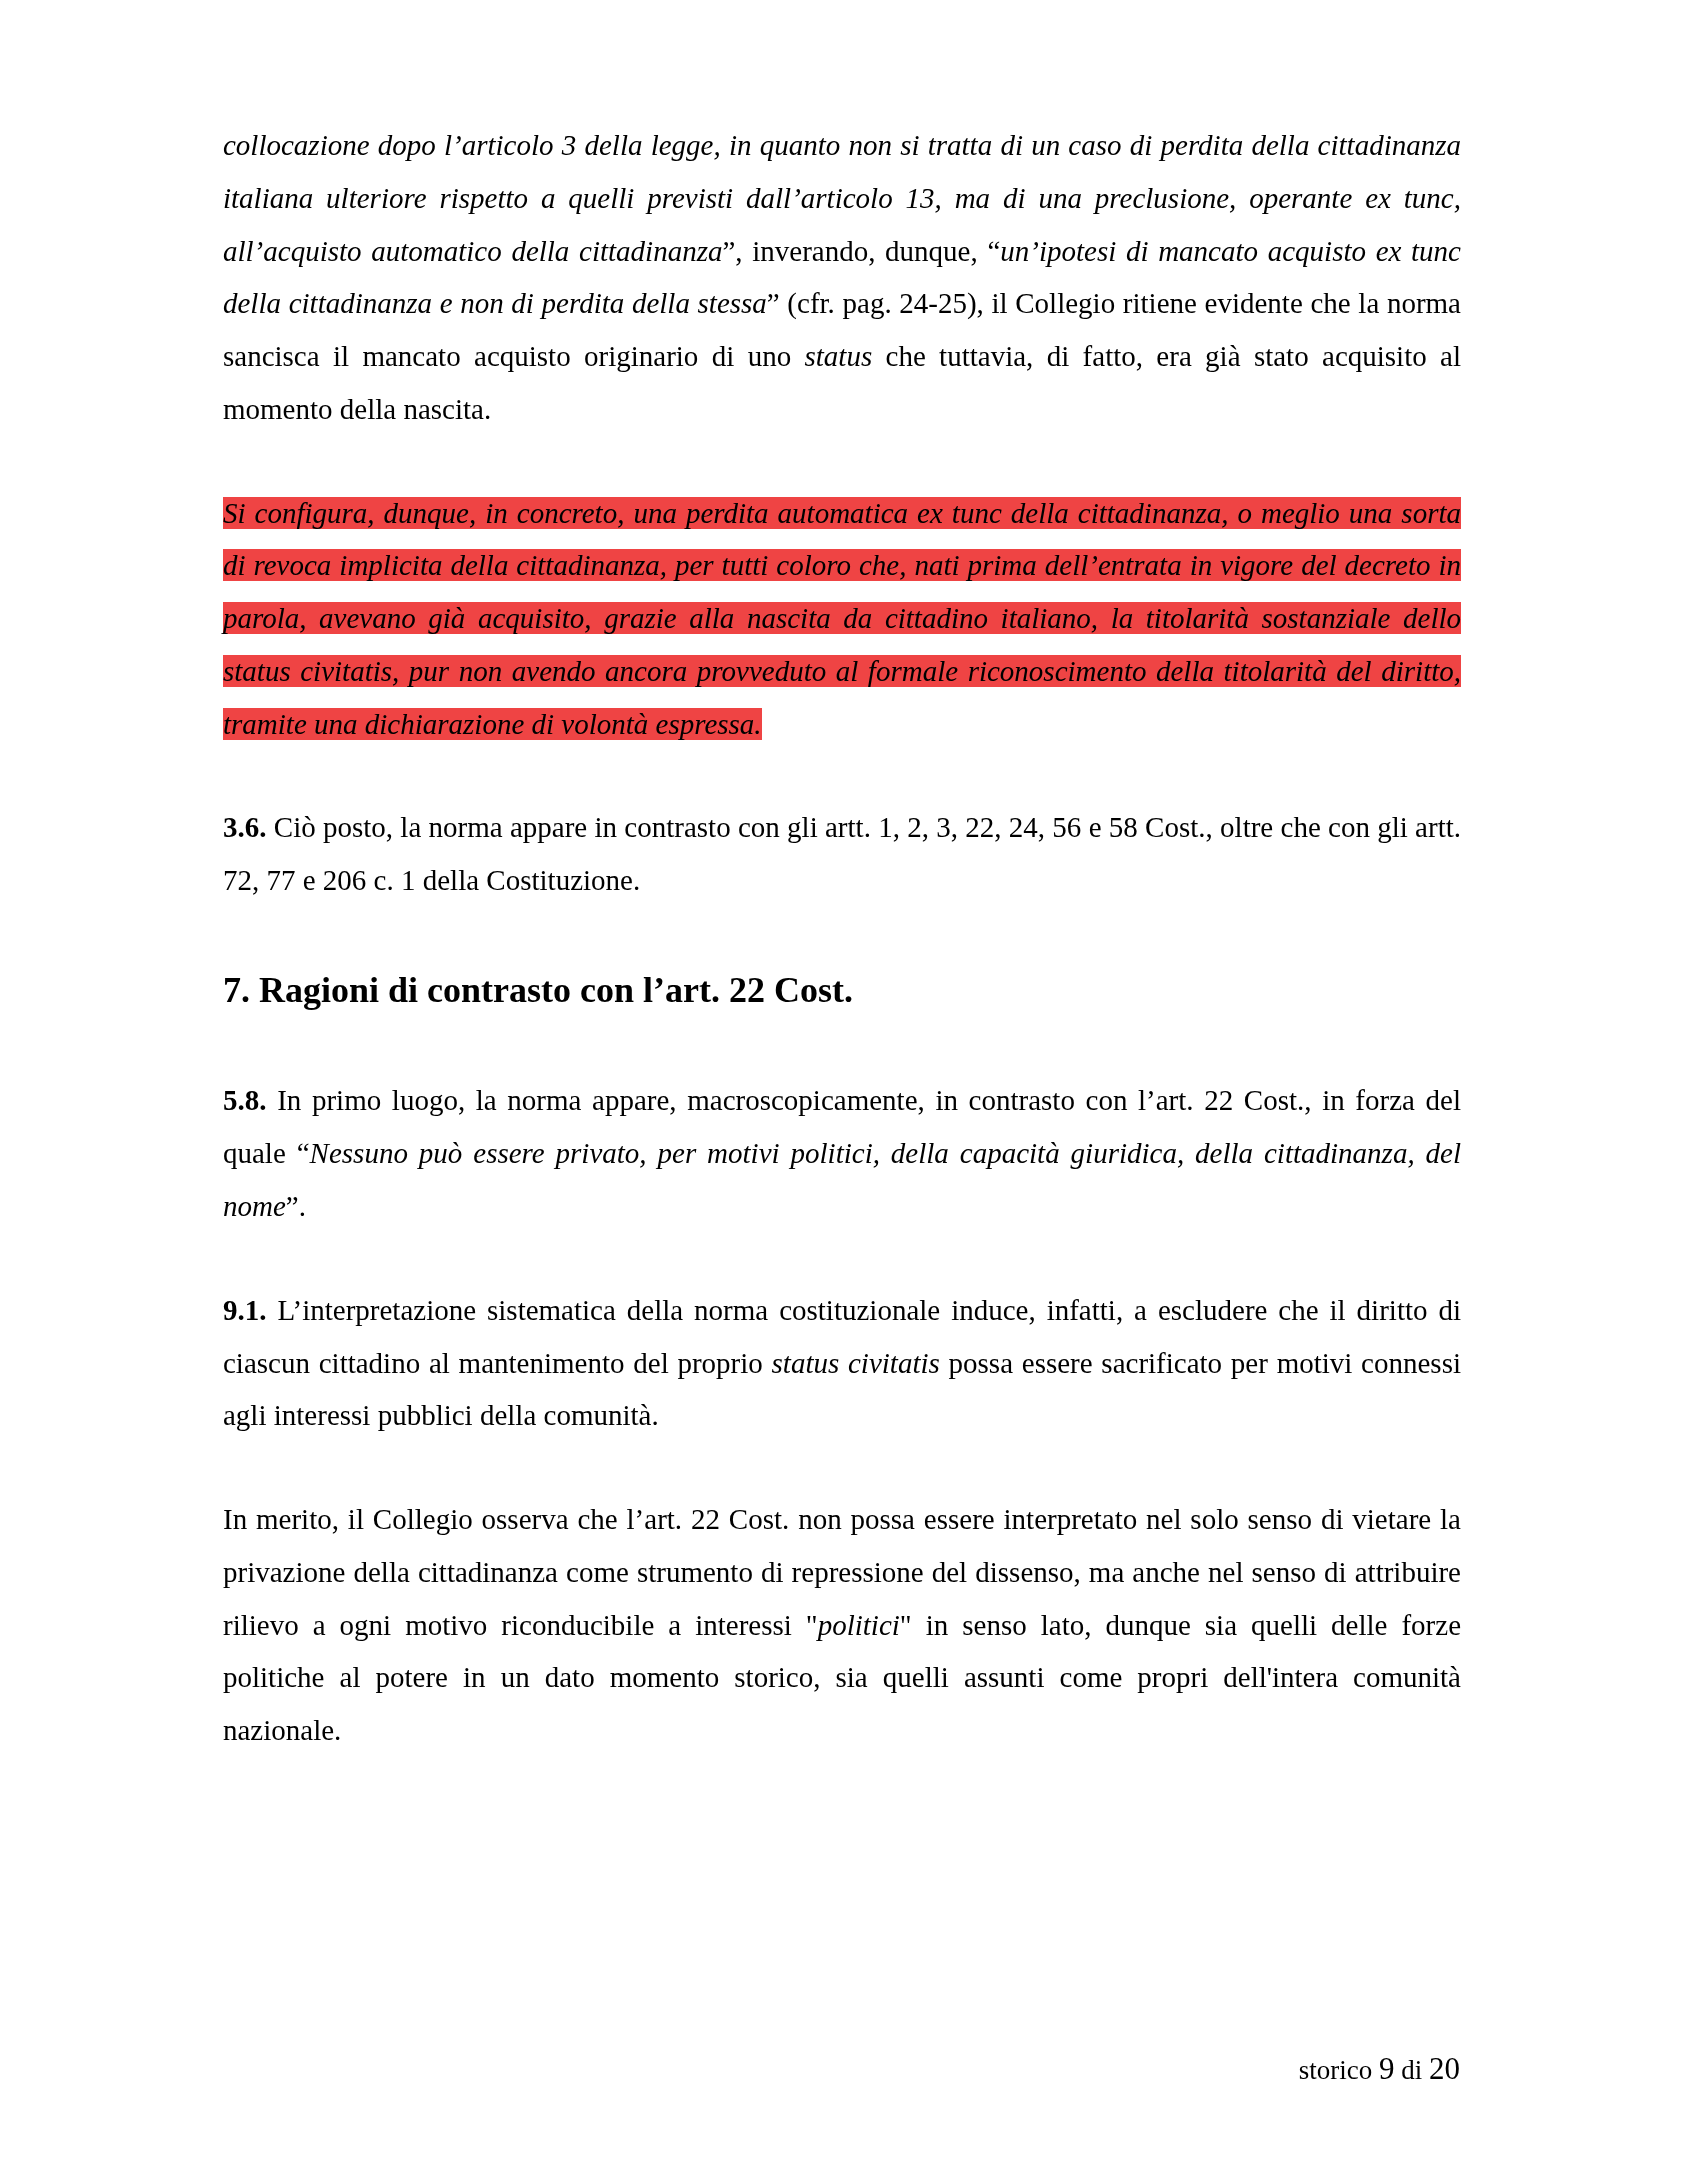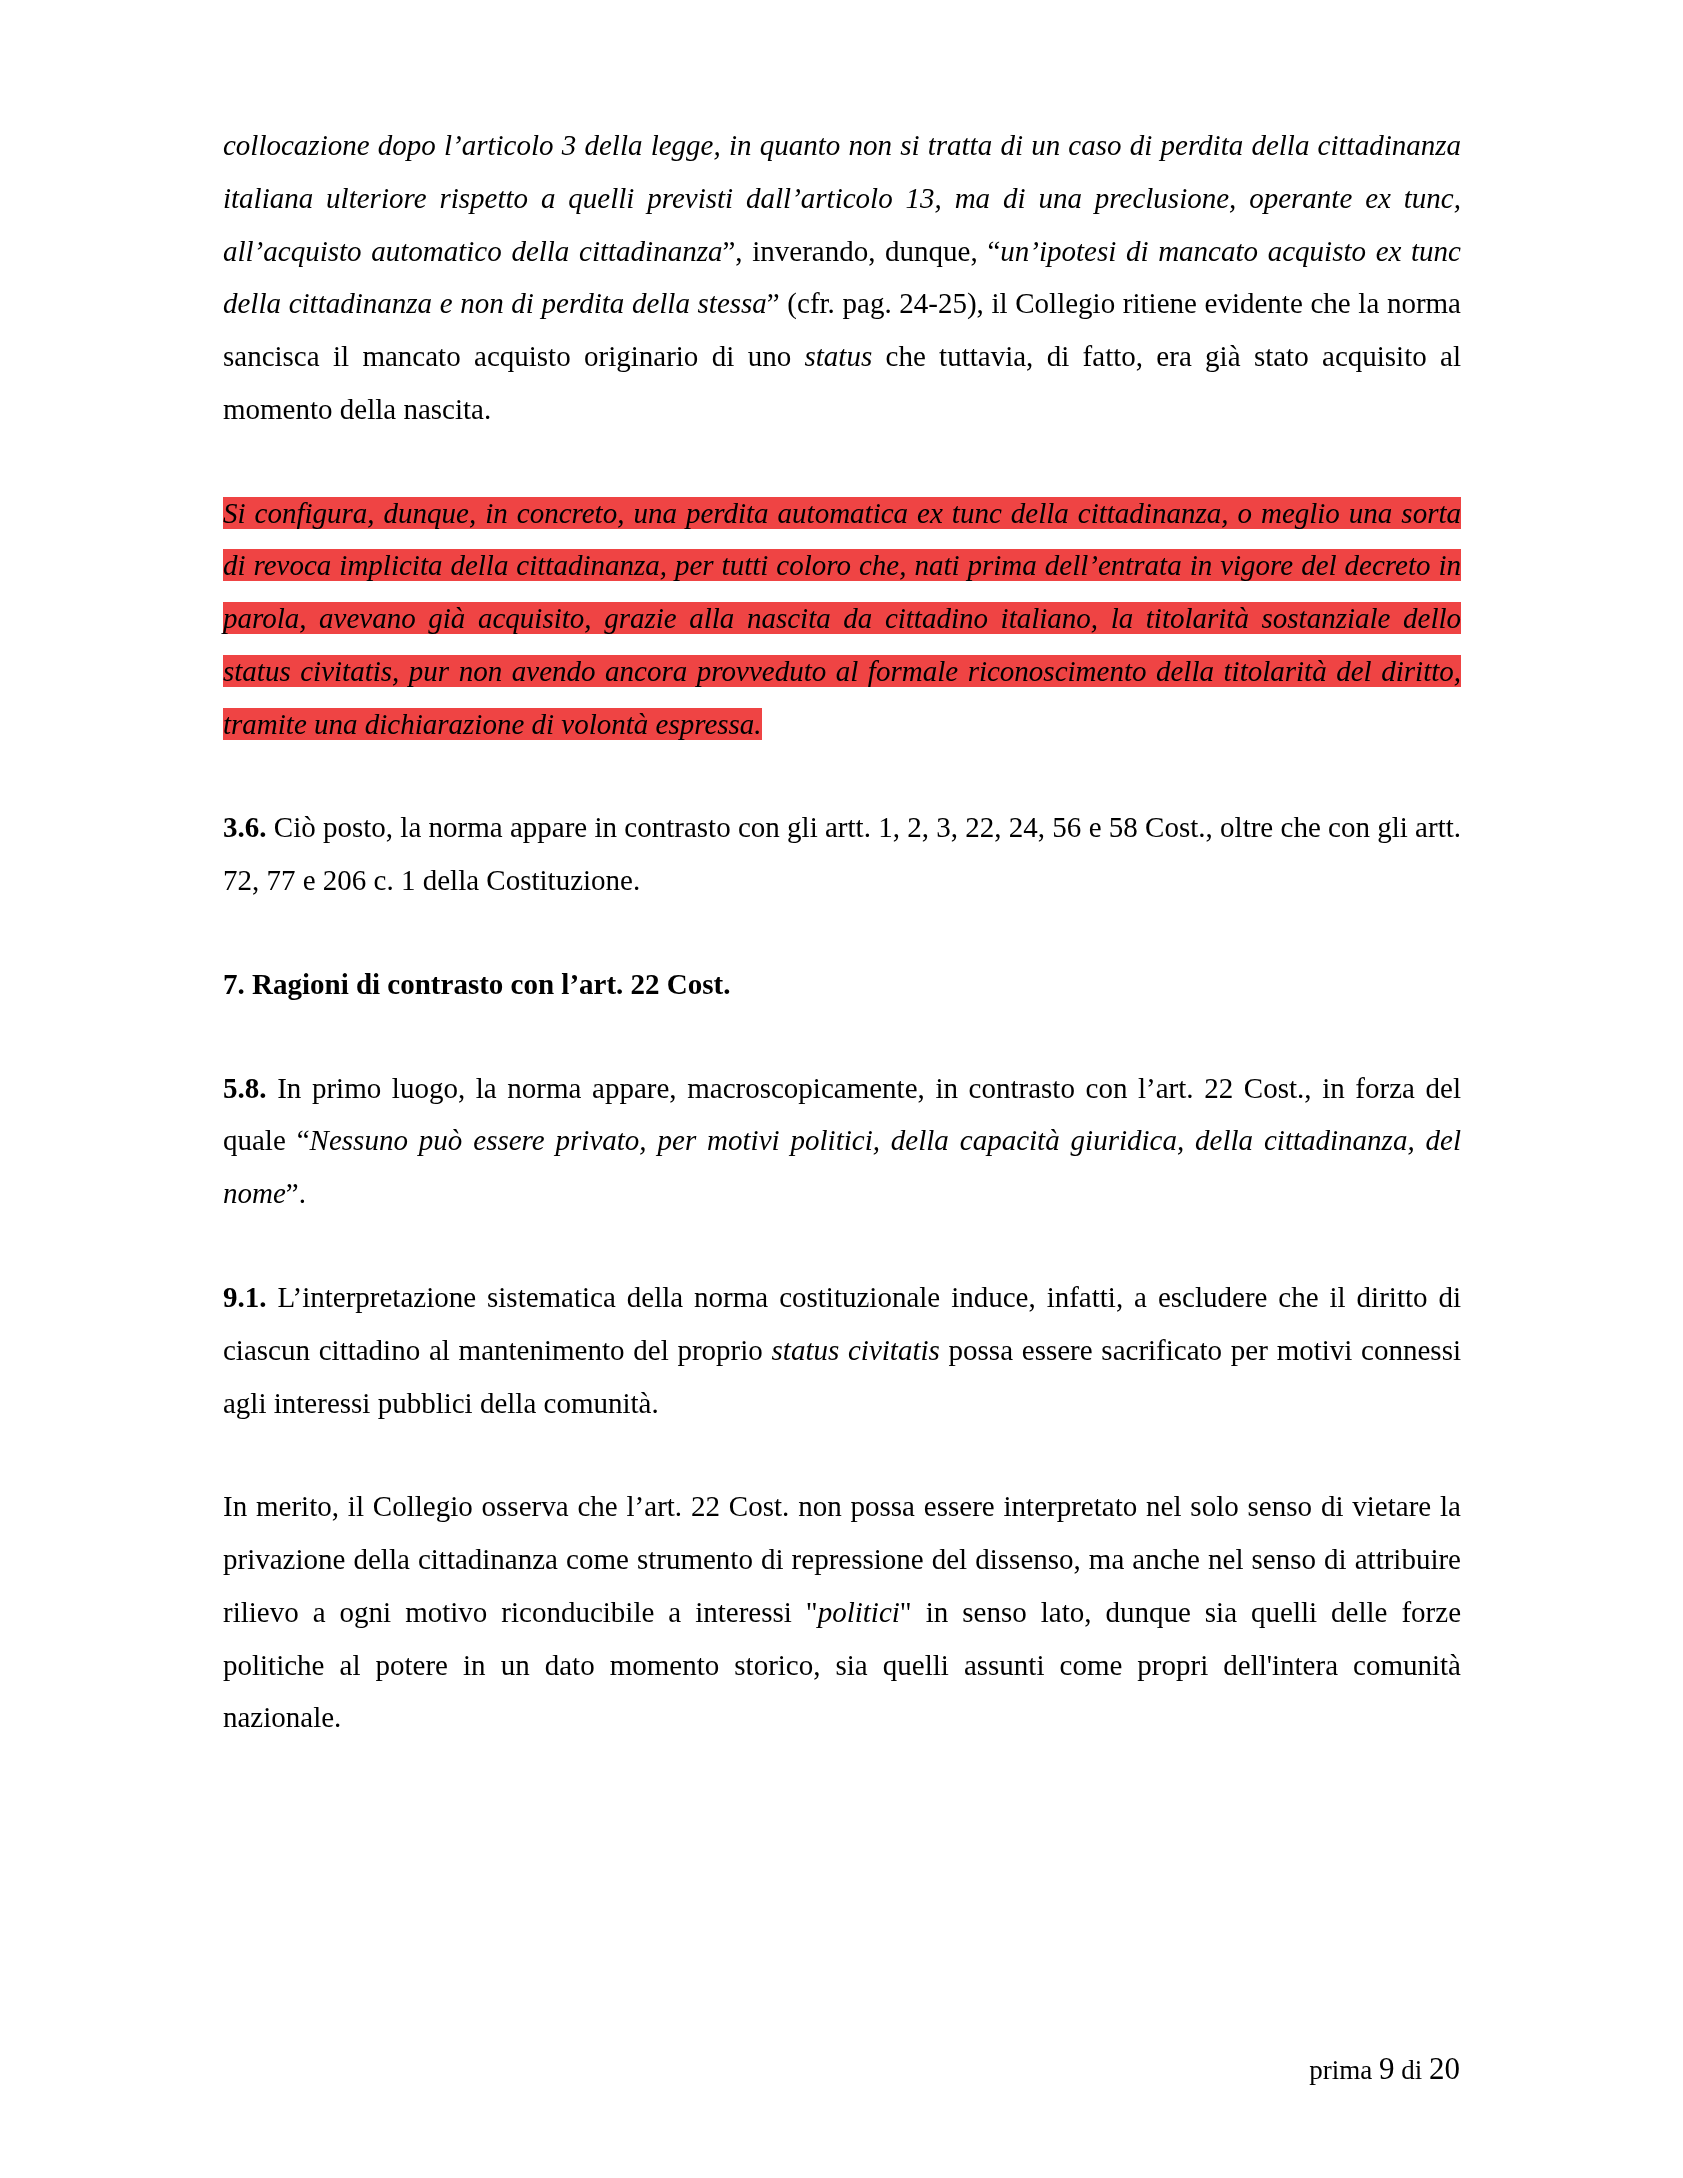--- a/index.html
+++ b/index.html
@@ -46,21 +46,21 @@
     font-style: italic;
     -webkit-box-decoration-break: clone;
   }
   .hl-para {
     font-size: 29px;
     line-height: 1.82;
     text-align: justify;
   }
   .heading {
     font-weight: bold;
-    font-size: 29px;
+    font-size: 36px;
     line-height: 1.82;
   }
   .footer {
     position: absolute;
     left: 223px;
     right: 223px;
     bottom: 91px;
     text-align: right;
     font-size: 27px;
   }
@@ -108,16 +108,16 @@
 
     <div class="para-gap-lg"></div>
 
     <p>
       <span>In merito, il Collegio osserva che l’art. 22 Cost. non possa essere interpretato nel solo senso di vietare la privazione della cittadinanza come strumento di repressione del dissenso, ma anche nel senso di attribuire rilievo a ogni motivo riconducibile a interessi "</span><i>politici</i><span>" in senso lato, dunque sia quelli delle forze politiche al potere in un dato momento storico, sia quelli assunti come propri dell'intera comunità nazionale.</span>
     </p>
 
   </div>
 
   <div class="footer">
-    <span>prima </span><span class="pg-num">9</span><span> di </span><span class="pg-num">20</span>
+    <span>storico </span><span class="pg-num">9</span><span> di </span><span class="pg-num">20</span>
   </div>
 </div>
 
 
 </body></html>

